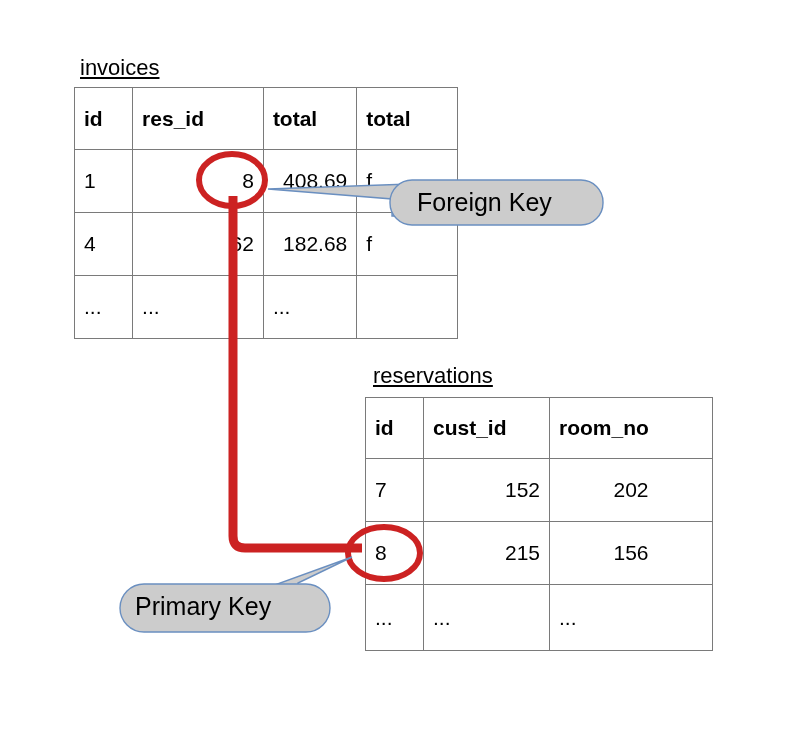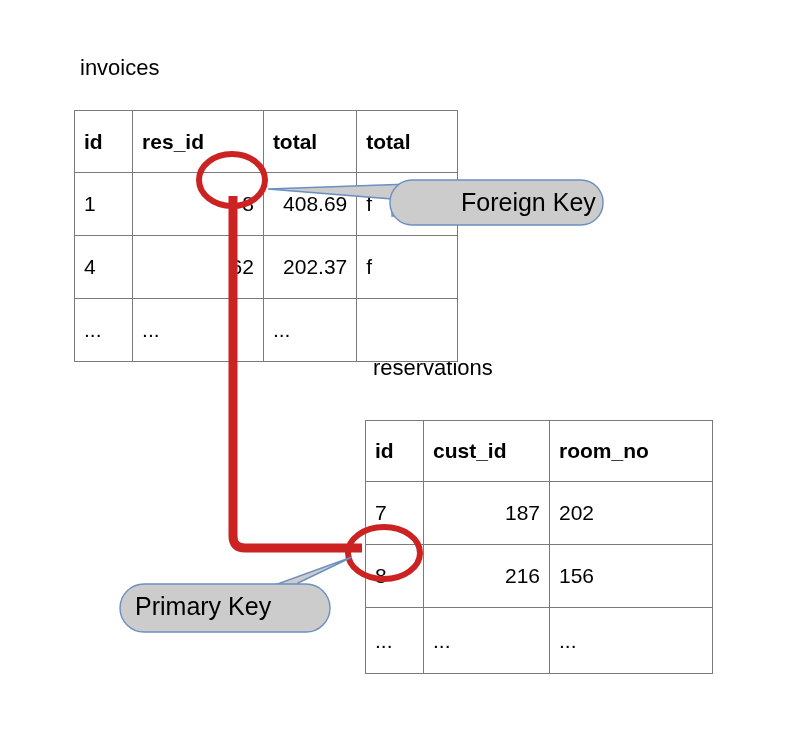--- a/index.html
+++ b/index.html
@@ -20,30 +20,30 @@
     left: 0; top: 0;
     width: 794px;
     height: 756px;
   }
   .table-title {
     position: absolute;
     font-size: 22px;
     line-height: 24px;
     color: #000000;
     white-space: nowrap;
+    text-decoration: underline;
   }
   #invoices-title { left: 80px; top: 56px; }
-  #reservations-title { left: 373px; top: 356px; }
+  #reservations-title { left: 373px; top: 364px; }
 
   .db-table {
     position: absolute;
     border-collapse: collapse;
     table-layout: fixed;
     background: #ffffff;
-    margin-top: 23px;
   }
   .db-table td, .db-table th {
     border: 1px solid #7a7a7a;
     padding: 0 9px;
     font-size: 21px;
     font-weight: normal;
     color: #000000;
     vertical-align: middle;
     overflow: hidden;
     white-space: nowrap;
@@ -74,37 +74,37 @@
     left: 365px;
     top: 397px;
     width: 347px;
   }
   #reservations-table .c-id      { width: 58px; }
   #reservations-table .c-custid  { width: 126px; }
   #reservations-table .c-roomno  { width: 163px; }
   #reservations-table tr.hdr th  { height: 60px; }
   #reservations-table tr.row td  { height: 62px; }
   #reservations-table tr.ell td  { height: 65px; }
-  #reservations-table .c-roomno.val { text-align: left; }
+  #reservations-table .c-roomno.val { text-align: center; }
 
   .overlay {
     position: absolute;
     left: 0; top: 0;
     width: 794px;
     height: 756px;
     pointer-events: none;
   }
   .callout-label {
     position: absolute;
     font-size: 25px;
     line-height: 25px;
     color: #000000;
     white-space: nowrap;
   }
-  #fk-label { left: 417px; top: 190px; margin-left: 44px; }
+  #fk-label { left: 417px; top: 190px; }
   #pk-label { left: 135px; top: 594px; }
 </style>
 </head>
 <body>
 
 <div class="table-title" id="invoices-title">invoices</div>
 
 <div class="table-title" id="reservations-title">reservations</div>
 
 <table class="db-table" id="invoices-table">
@@ -123,21 +123,21 @@
     </tr>
     <tr class="row">
       <td class="lalign">1</td>
       <td class="ralign">8</td>
       <td class="ralign">408.69</td>
       <td class="lalign">f</td>
     </tr>
     <tr class="row">
       <td class="lalign">4</td>
       <td class="ralign">62</td>
-      <td class="ralign">202.37</td>
+      <td class="ralign">182.68</td>
       <td class="lalign">f</td>
     </tr>
     <tr class="ell">
       <td class="lalign">...</td>
       <td class="lalign">...</td>
       <td class="lalign">...</td>
       <td class="lalign"></td>
     </tr>
   </tbody>
 </table>
@@ -149,26 +149,26 @@
       <col class="c-roomno">
   </colgroup>
   <tbody>
     <tr class="hdr">
       <th class="c-id lalign">id</th>
       <th class="c-custid lalign">cust_id</th>
       <th class="c-roomno lalign">room_no</th>
     </tr>
     <tr class="row">
       <td class="lalign">7</td>
-      <td class="ralign">187</td>
+      <td class="ralign">152</td>
       <td class="c-roomno val">202</td>
     </tr>
     <tr class="row">
       <td class="lalign">8</td>
-      <td class="ralign">216</td>
+      <td class="ralign">215</td>
       <td class="c-roomno val">156</td>
     </tr>
     <tr class="ell">
       <td class="lalign">...</td>
       <td class="lalign">...</td>
       <td class="lalign">...</td>
     </tr>
   </tbody>
 </table>
 

